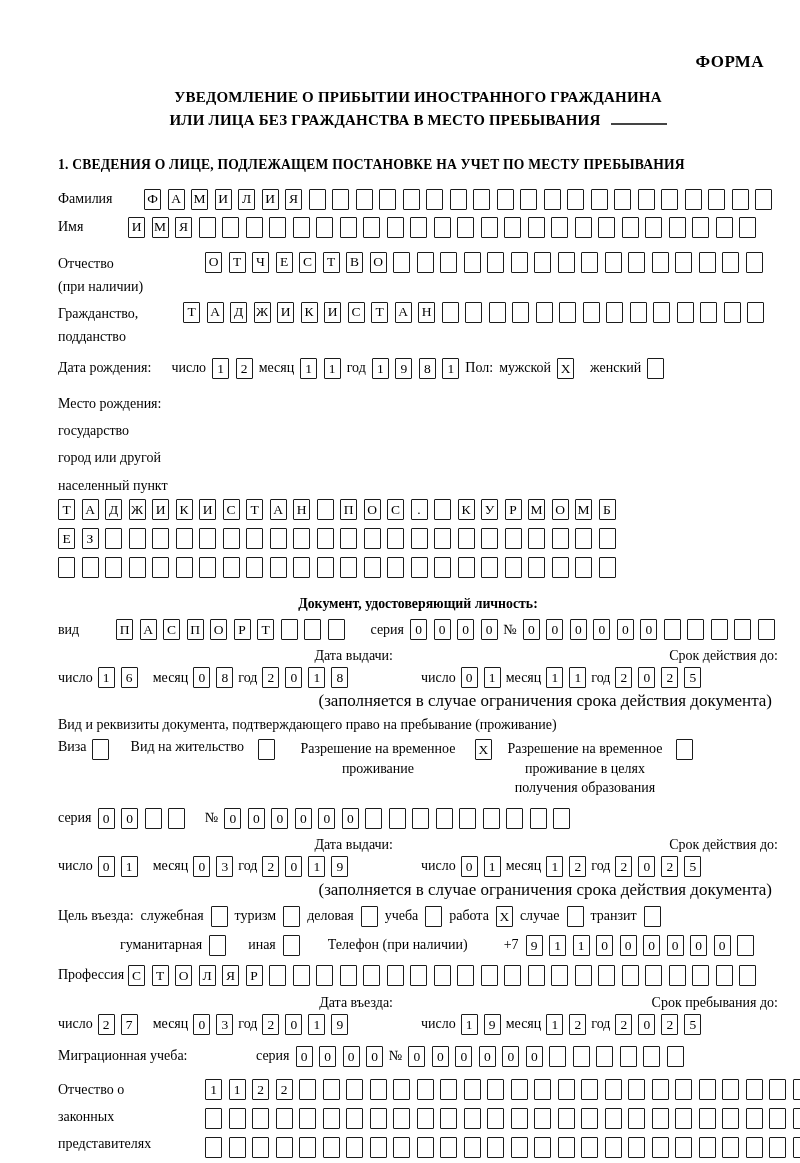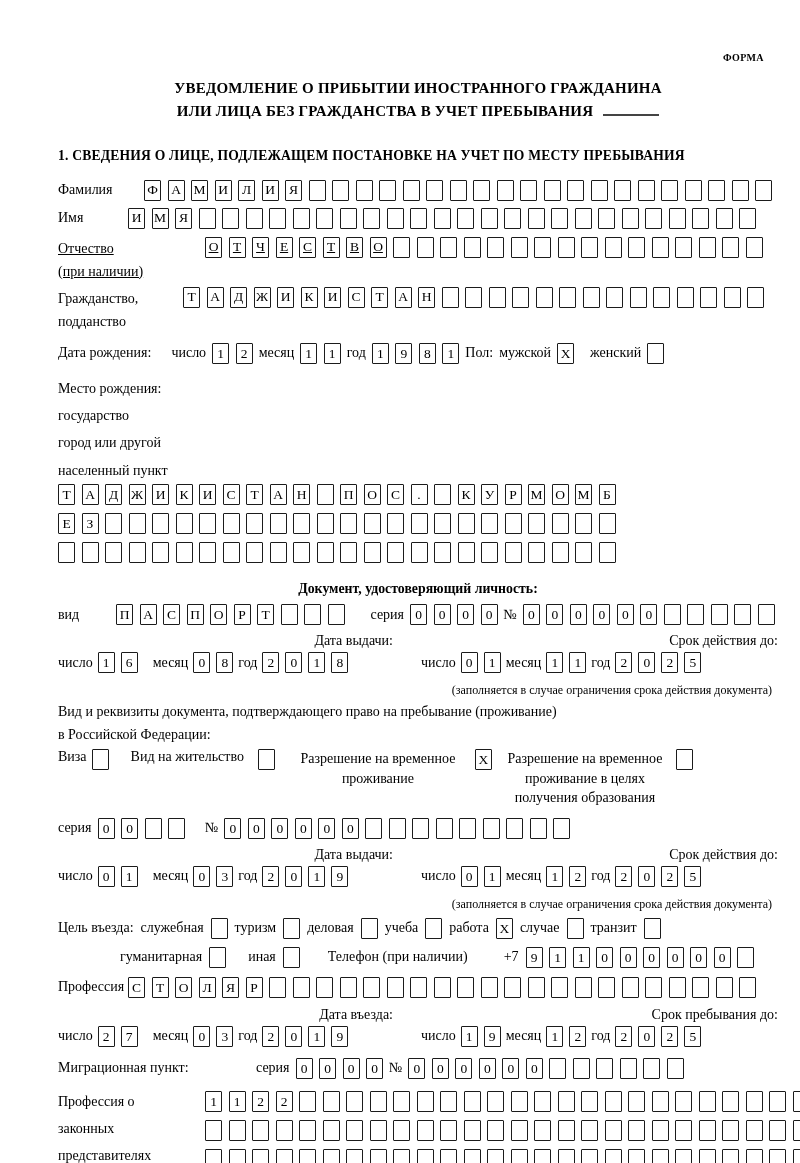--- a/index.html
+++ b/index.html
@@ -4,21 +4,21 @@
 <style>
   html,body { margin:0; padding:0; background:#fff; }
   .page {
     width:800px; min-height:1163px; box-sizing:border-box;
     padding:36px 22px 20px 58px;
     font-family:"Liberation Serif","DejaVu Serif",serif;
     color:#000; font-size:14px;
   }
   .hdr { margin-left:556px; font-size:13px; line-height:1.32; }
   .hdr-sm { font-size:12.2px; margin-top:5px; line-height:1.32; }
-  .forma { text-align:right; padding-right:14px; font-weight:bold; font-size:10px; margin-top:16px; letter-spacing:.4px; }
+  .forma { text-align:right; padding-right:14px; font-weight:bold; font-size:17px; margin-top:16px; letter-spacing:.4px; }
   .title { text-align:center; font-weight:bold; font-size:15px; line-height:1.55; margin-top:14px; letter-spacing:.2px; }
   .blank-line { display:inline-block; width:56px; border-bottom:2px solid #444; height:13px; margin-left:10px; }
   .sec-heading { font-weight:bold; font-size:13.6px; margin-top:24px; letter-spacing:.2px; }
 
   .frow { display:flex; align-items:center; margin-top:7px; }
   .frow-top { display:flex; align-items:flex-start; margin-top:7px; }
   .lbl { font-size:14px; flex:none; }
   .lbl2 { font-size:14px; line-height:1.65; flex:none; }
   .cells { display:flex; gap:6.5px; flex:none; }
   .cell {
@@ -30,34 +30,34 @@
   .stack > .cells { margin-bottom:8px; }
   .w70 { width:70px; } .w145 { width:147px; } .w123 { width:125px; }
   .gap4 { width:4px; flex:none; } .gap8 { width:8px; flex:none; } .gap14 { width:14px; flex:none; } .gap22 { width:22px; flex:none; }
 
   .two-col { display:flex; }
   .col-l { width:335px; flex:none; }
   .col-r { flex:1; }
   .dg { display:flex; align-items:center; gap:5px; }
   .dg .cells { gap:6px; }
   .center { text-align:right; }
-  .note { font-size:12px; text-align:right; margin-top:10px; padding-right:6px; }
+  .note { font-size:17px; text-align:right; margin-top:3px; padding-right:6px; }
   .doc-heading { text-align:center; font-weight:bold; font-size:13.8px; margin-top:10px; }
   .opt-label-multi { text-align:center; font-size:14px; line-height:1.4; }
 </style>
 </head>
 <body>
 
 <div class="page">
 
   <div class="forma">ФОРМА</div>
 
   <div class="title">
     <div>УВЕДОМЛЕНИЕ О ПРИБЫТИИ ИНОСТРАННОГО ГРАЖДАНИНА</div>
-    <div><span>ИЛИ ЛИЦА БЕЗ ГРАЖДАНСТВА В УЧЕТ ПРЕБЫВАНИЯ</span><span class="blank-line"></span></div>
+    <div><span>ИЛИ ЛИЦА БЕЗ ГРАЖДАНСТВА В МЕСТО ПРЕБЫВАНИЯ</span><span class="blank-line"></span></div>
   </div>
 
   <div class="sec-heading">1. СВЕДЕНИЯ О ЛИЦЕ, ПОДЛЕЖАЩЕМ ПОСТАНОВКЕ НА УЧЕТ ПО МЕСТУ ПРЕБЫВАНИЯ</div>
 
   <div class="frow" style="margin-top:16px;gap:16px;">
     <span class="lbl w70">Фамилия</span>
     <span class="cells">
         <span class="cell">Ф</span>
         <span class="cell">А</span>
         <span class="cell">М</span>
@@ -114,21 +114,21 @@
         <span class="cell"></span>
         <span class="cell"></span>
         <span class="cell"></span>
         <span class="cell"></span>
         <span class="cell"></span>
         <span class="cell"></span>
         <span class="cell"></span>
       </span>
   </div>
 
-  <div class="frow-top" style="margin-top:8px;text-decoration:underline;">
+  <div class="frow-top" style="margin-top:14px;">
     <span class="lbl2 w145">
       <span style="display:block;">Отчество</span>
       <span style="display:block;">(при наличии)</span>
     </span>
     <span class="cells">
         <span class="cell">О</span>
         <span class="cell">Т</span>
         <span class="cell">Ч</span>
         <span class="cell">Е</span>
         <span class="cell">С</span>
@@ -387,21 +387,20 @@
           <span class="cell">2</span>
           <span class="cell">0</span>
           <span class="cell">2</span>
           <span class="cell">5</span>
         </span>
     </div>
   </div>
   <div class="note">(заполняется в случае ограничения срока действия документа)</div>
 
   <div style="margin-top:6px;">Вид и реквизиты документа, подтверждающего право на пребывание (проживание)</div>
-  <div style="margin-top:7px;">в Российской Федерации:</div>
 
   <div class="frow-top" style="margin-top:6px;">
     <span class="lbl">Виза</span>
     <span class="cells" style="margin-left:5px;">
         <span class="cell"></span>
       </span>
     <span class="gap22"></span>
     <span class="lbl">Вид на жительство</span>
     <span class="cells" style="margin-left:14px;">
         <span class="cell"></span>
@@ -630,21 +629,21 @@
         <span class="cells">
           <span class="cell">2</span>
           <span class="cell">0</span>
           <span class="cell">2</span>
           <span class="cell">5</span>
         </span>
     </div>
   </div>
 
   <div class="frow" style="margin-top:11px; gap:6px;">
-    <span class="lbl" style="width:192px;">Миграционная пункт:</span>
+    <span class="lbl" style="width:192px;">Миграционная учеба:</span>
     <span class="lbl">серия</span>
     <span class="cells">
         <span class="cell">0</span>
         <span class="cell">0</span>
         <span class="cell">0</span>
         <span class="cell">0</span>
       </span>
     <span class="lbl">№</span>
     <span class="cells">
         <span class="cell">0</span>
@@ -657,21 +656,21 @@
         <span class="cell"></span>
         <span class="cell"></span>
         <span class="cell"></span>
         <span class="cell"></span>
         <span class="cell"></span>
       </span>
   </div>
 
   <div class="frow-top" style="margin-top:9px;">
     <span class="lbl2 w145" style="line-height:1.95;">
-      <span style="display:block;">Профессия о</span>
+      <span style="display:block;">Отчество о</span>
       <span style="display:block;">законных</span>
       <span style="display:block;">представителях</span>
       <span style="display:block;">(родителях,</span>
 
     </span>
     <span class="stack" style="padding-top:3px;">
       <span class="cells">
           <span class="cell">1</span>
           <span class="cell">1</span>
           <span class="cell">2</span>

